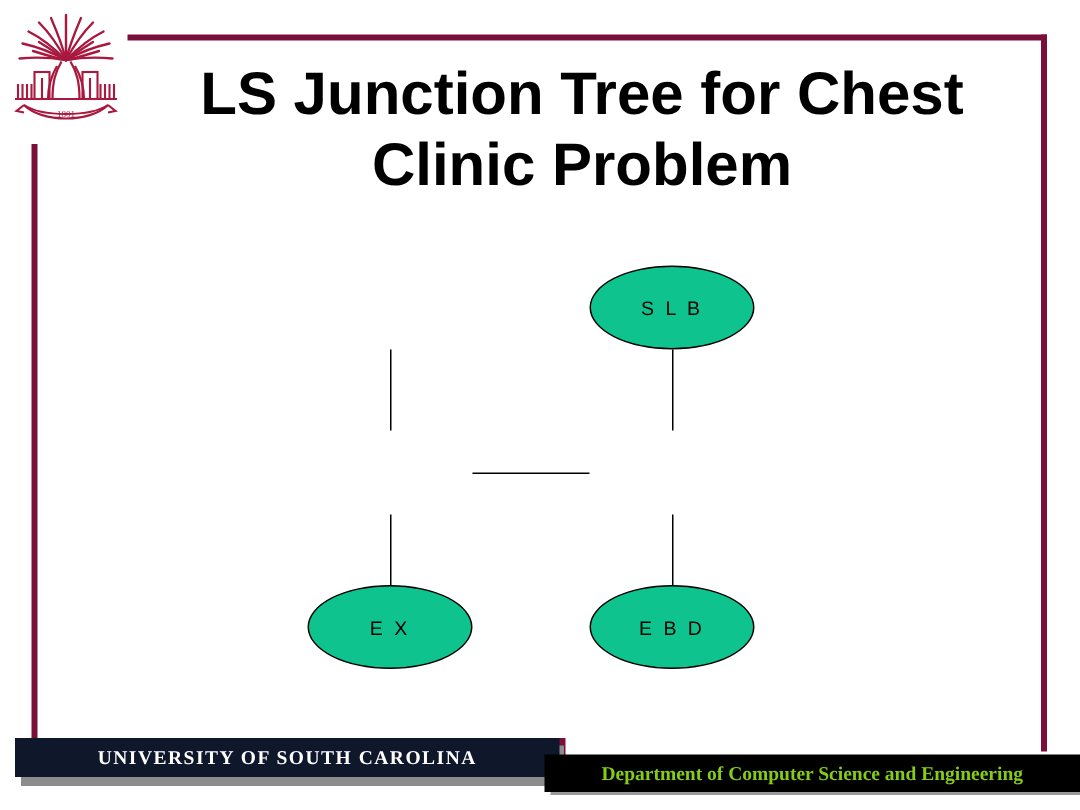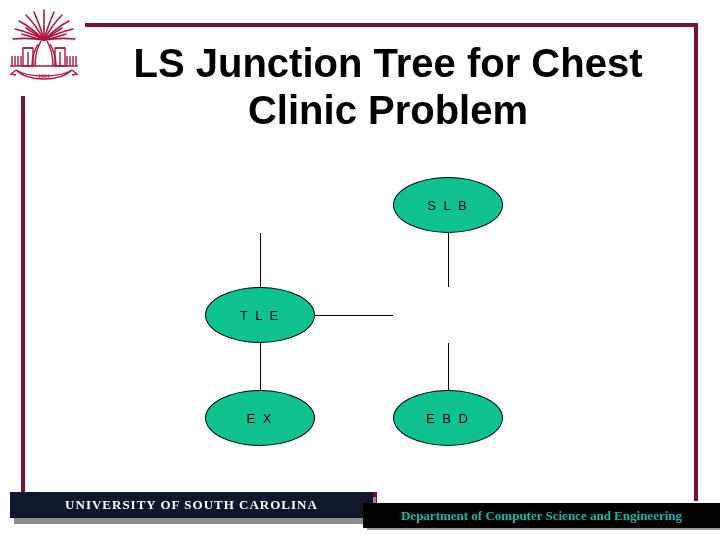--- a/index.html
+++ b/index.html
@@ -129,21 +129,21 @@
     height: 20px;
     background: #9a9a9a;
   }
   .footer-right {
     position: absolute;
     left: 363px;
     top: 503px;
     width: 357px;
     height: 25px;
     background: #000000;
-    color: #14b8a6;
+    color: #84cc16;
     font-family: "Liberation Serif", serif;
     font-size: 13px;
     font-weight: bold;
     display: flex;
     align-items: center;
     justify-content: center;
   }
   .footer-right-accent {
     position: absolute;
     left: 355px;
@@ -217,23 +217,20 @@
 
     <div class="edge" style="left:80px;  top:73px;  width:1px;  height:54px;"></div>
     <div class="edge" style="left:268px; top:73px;  width:1px;  height:54px;"></div>
     <div class="edge" style="left:135px; top:155px; width:78px; height:1px;"></div>
     <div class="edge" style="left:80px;  top:183px; width:1px;  height:47px;"></div>
     <div class="edge" style="left:268px; top:183px; width:1px;  height:47px;"></div>
 
     <div class="node" style="left:213px; top:17px;  width:110px; height:56px;justify-content:center;">
       <span>S L B</span>
     </div>
-    <div class="node" style="left:25px;  top:127px; width:110px; height:56px;">
-      <span>T L E</span>
-    </div>
     <div class="node" style="left:25px;  top:230px; width:110px; height:56px;">
       <span>E X</span>
     </div>
     <div class="node" style="left:213px; top:230px; width:110px; height:56px;">
       <span>E B D</span>
     </div>
   </div>
 
   <div class="footer-right-accent"></div>
   <div class="footer-left-shadow"></div>

